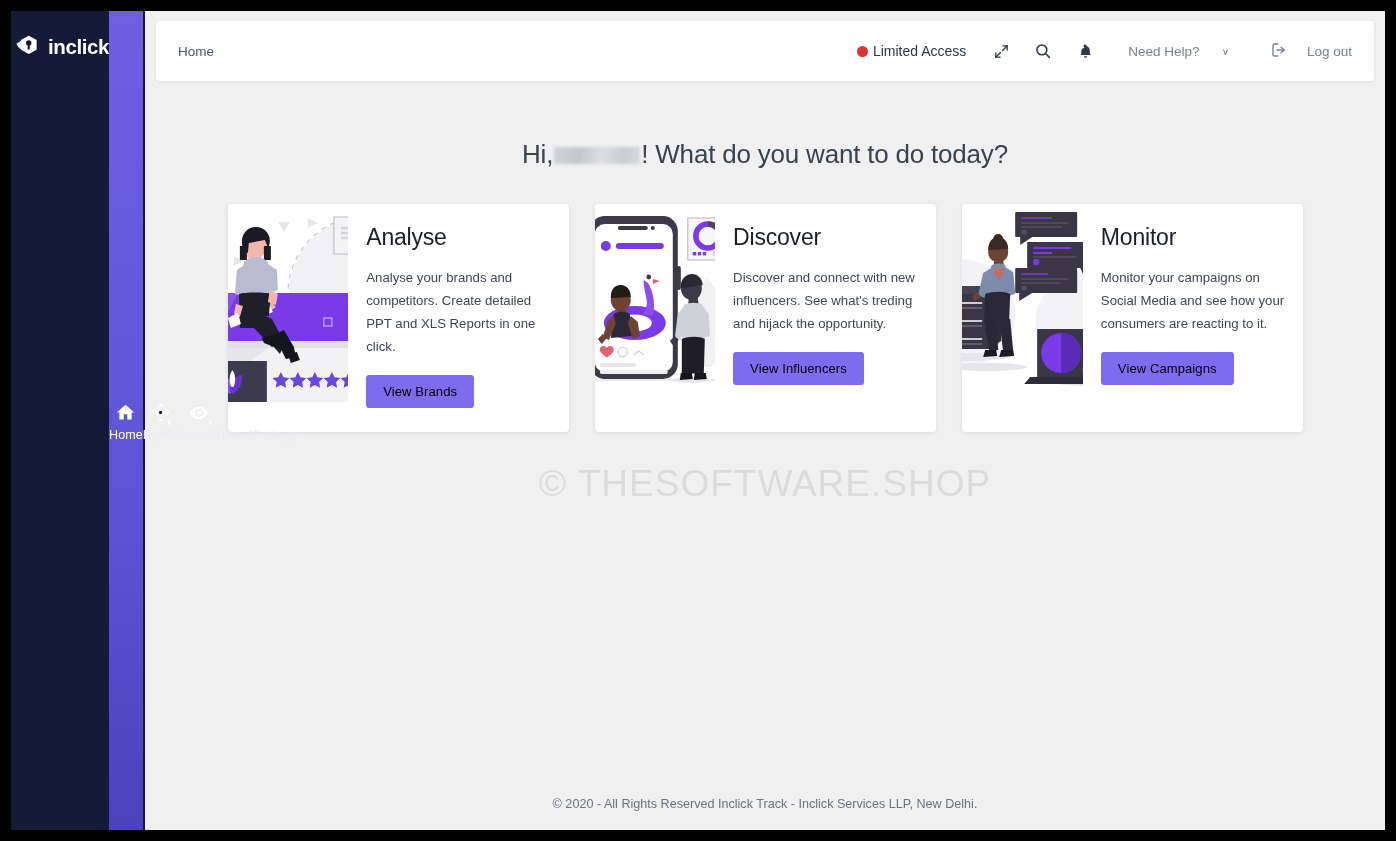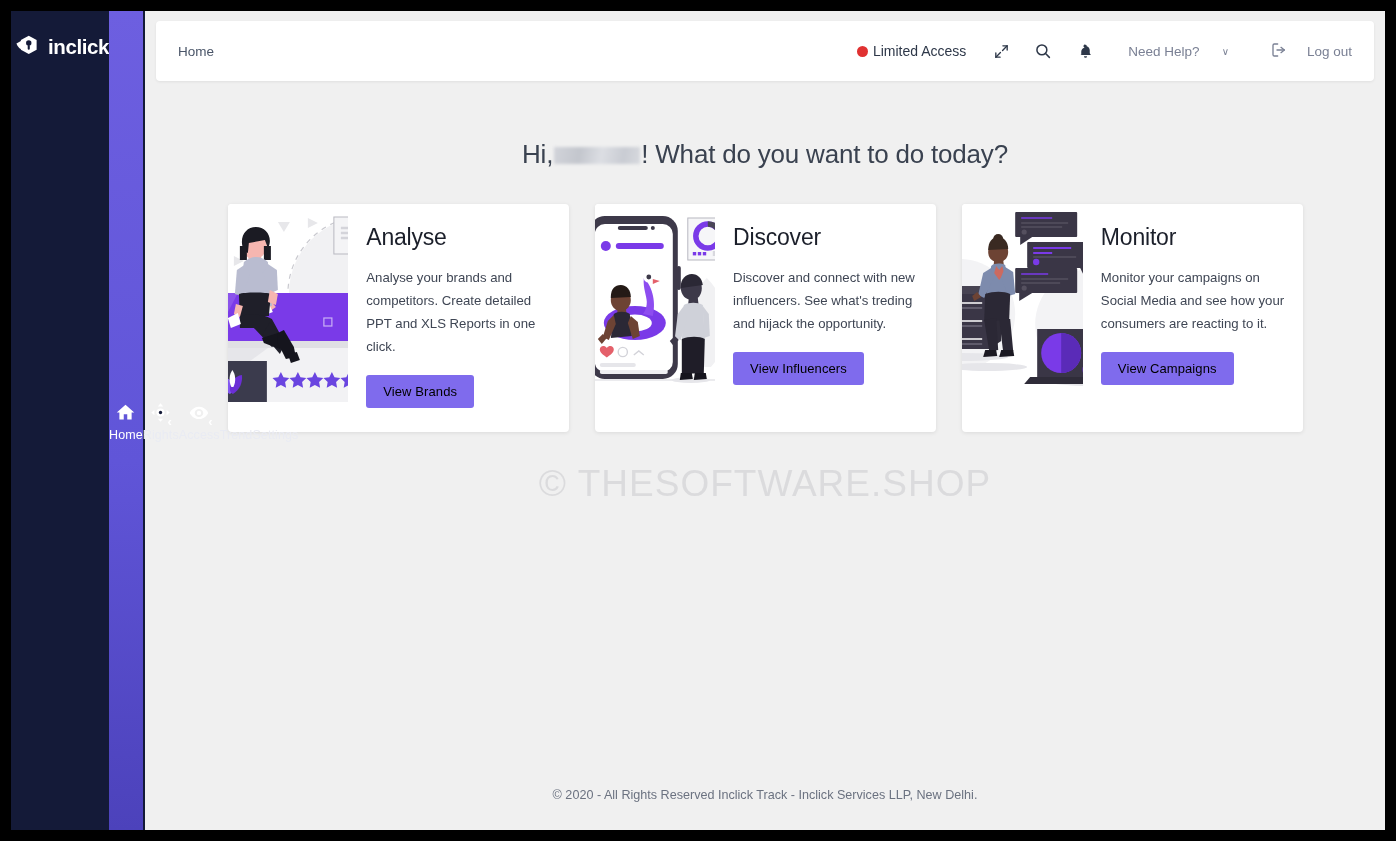--- a/index.html
+++ b/index.html
@@ -222,21 +222,21 @@
     font-family: "Liberation Sans", sans-serif;
     padding: 9px 17px;
     border-radius: 3px;
     cursor: pointer;
     letter-spacing: 0.1px;
   }
 
   #footer {
     position: absolute;
     left: 0; right: 0;
-    bottom: 28px;
+    bottom: 19px;
     text-align: center;
     font-size: 12.6px;
     color: #6b7280;
   }
 
   
   #watermark {
     position: absolute;
     left: 0; top: 0; right: 0; bottom: 0;
     pointer-events: none;

